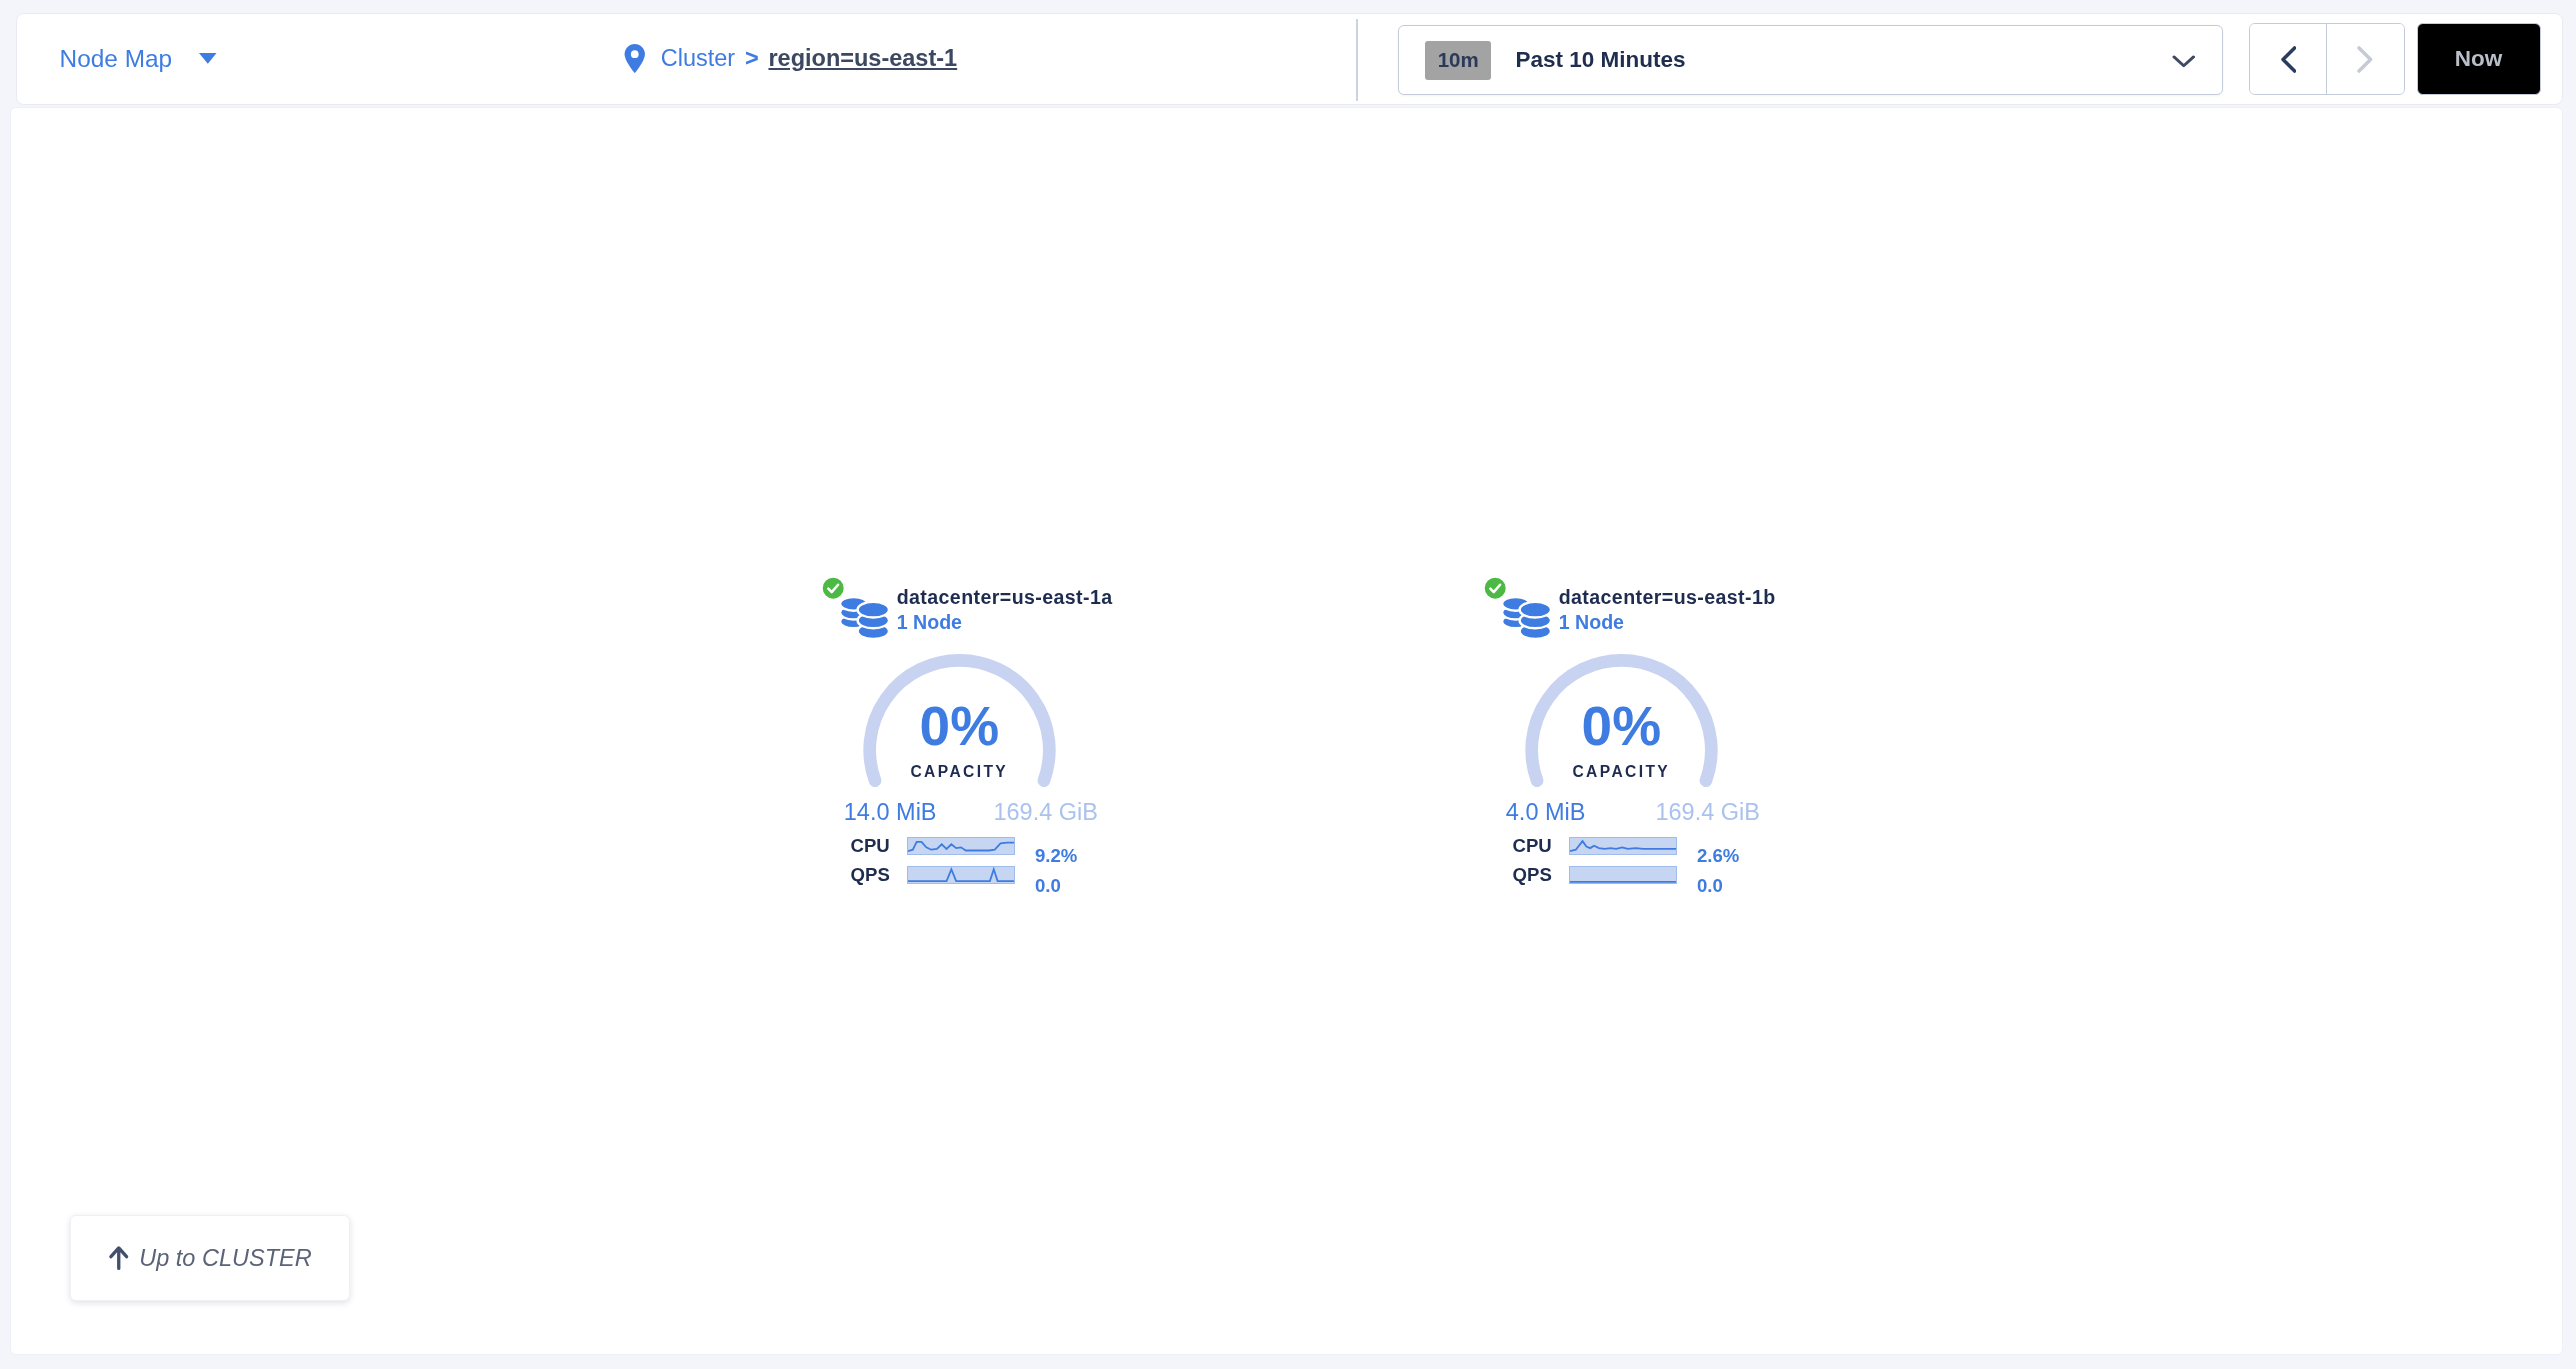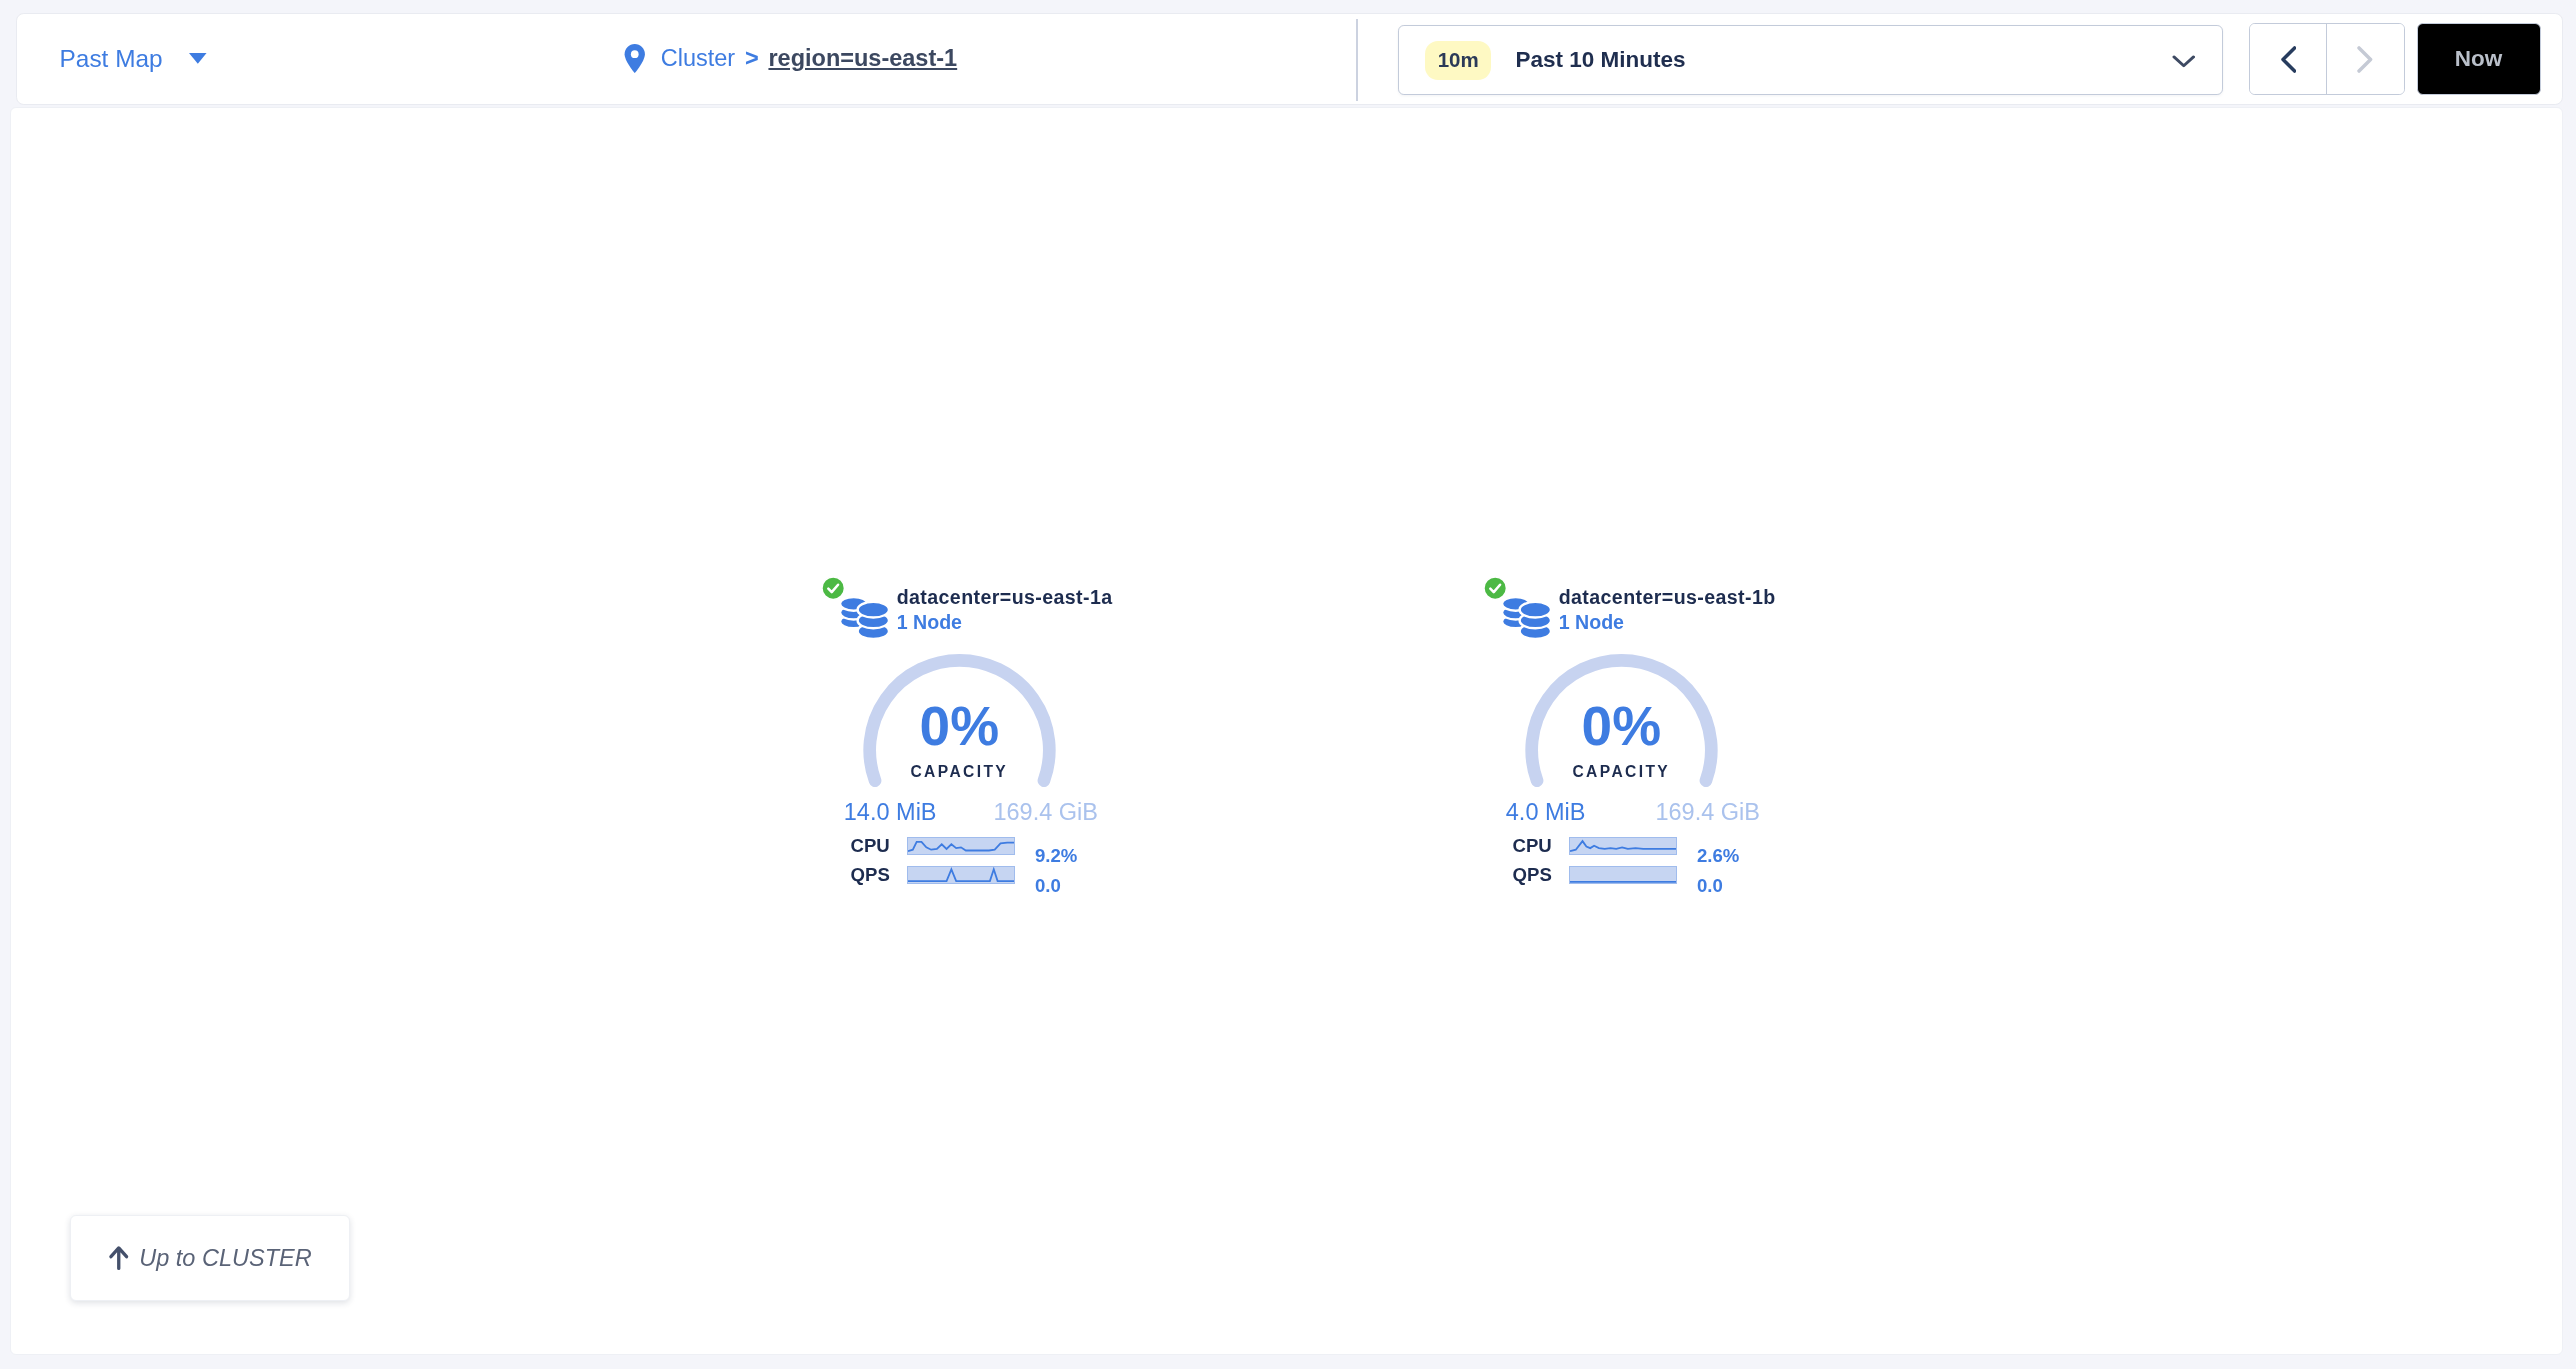--- a/index.html
+++ b/index.html
@@ -40,21 +40,21 @@
   .breadcrumb .bc-sep{color:var(--accent);margin:0 9.8px;font-weight:600;}
   .breadcrumb .bc-current{color:#3c4860;font-weight:700;text-decoration:underline;}
   .tb-divider{position:absolute;left:1339px;top:4.9px;height:82px;width:2px;background:#ccd2e0;}
   .time-dropdown{
     position:absolute;left:1381px;top:11.7px;width:825px;height:70px;
     border:1px solid var(--border);border-radius:5.9px;background:#fff;
     display:flex;align-items:center;padding-left:26.4px;cursor:pointer;
     box-shadow:0 1px 2.9px rgba(40,50,80,.06);
   }
   .time-badge{
-    background:#fef9c3;border-radius:13px;padding:7.8px 12.7px;
+    background:#a3a3a3;border-radius:3px;padding:7.8px 12.7px;
     font-size:20.5px;font-weight:700;color:#2b3a58;
   }
   .time-label{margin-left:24px;font-size:22.5px;font-weight:700;color:#1f2e4f;}
   .time-chevron{position:absolute;right:26.4px;top:29px;}
   .nav-group{
     position:absolute;left:2232px;top:9.8px;width:156px;height:72px;
     border:1px solid var(--border);border-radius:5.9px;background:#fff;
     display:flex;overflow:hidden;
   }
   .nav-btn{
@@ -115,21 +115,21 @@
     display:flex;align-items:center;justify-content:center;gap:9.8px;
     font-family:inherit;font-size:23.5px;color:#5a6377;cursor:pointer;font-style:italic;
   }
 </style>
 </head>
 <body style="background: rgb(244, 245, 250);">
 
 <div class="topbar">
 
   <div class="view-select">
-    <span class="vs-label">Past Map</span>
+    <span class="vs-label">Node Map</span>
     <svg width="19.6" height="12.7" viewBox="0 0 20 13">
       <path d="M1 1 L19 1 L10 12 Z" fill="#3e7ce1"></path>
     </svg>
   </div>
 
   <div class="breadcrumb">
     <svg class="pin" width="21.5" height="29" viewBox="0 0 22 30">
       <path d="M11 30 C11 30 21.5 17.8 21.5 10.5 C21.5 4.7 16.8 0 11 0 C5.2 0 0.5 4.7 0.5 10.5 C0.5 17.8 11 30 11 30 Z" fill="#3e7ce1"></path>
       <circle cx="11" cy="10.5" r="4" fill="#fff"></circle>
     </svg>

